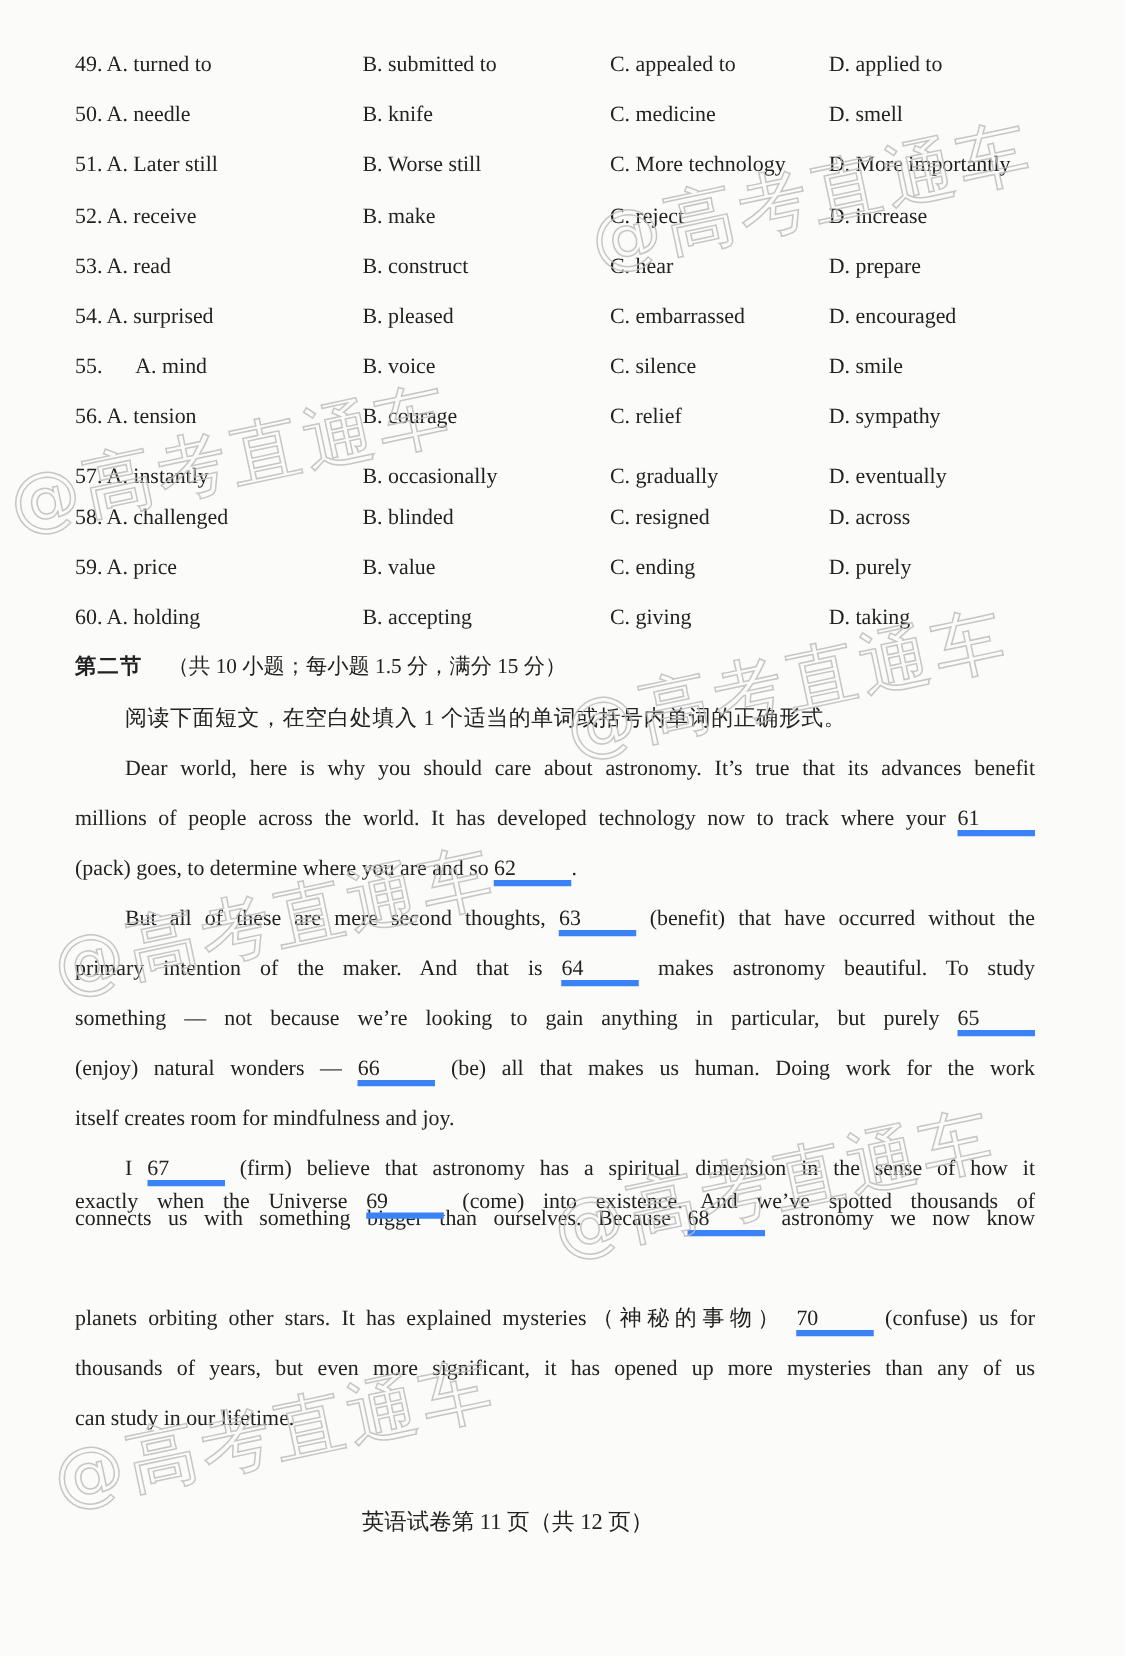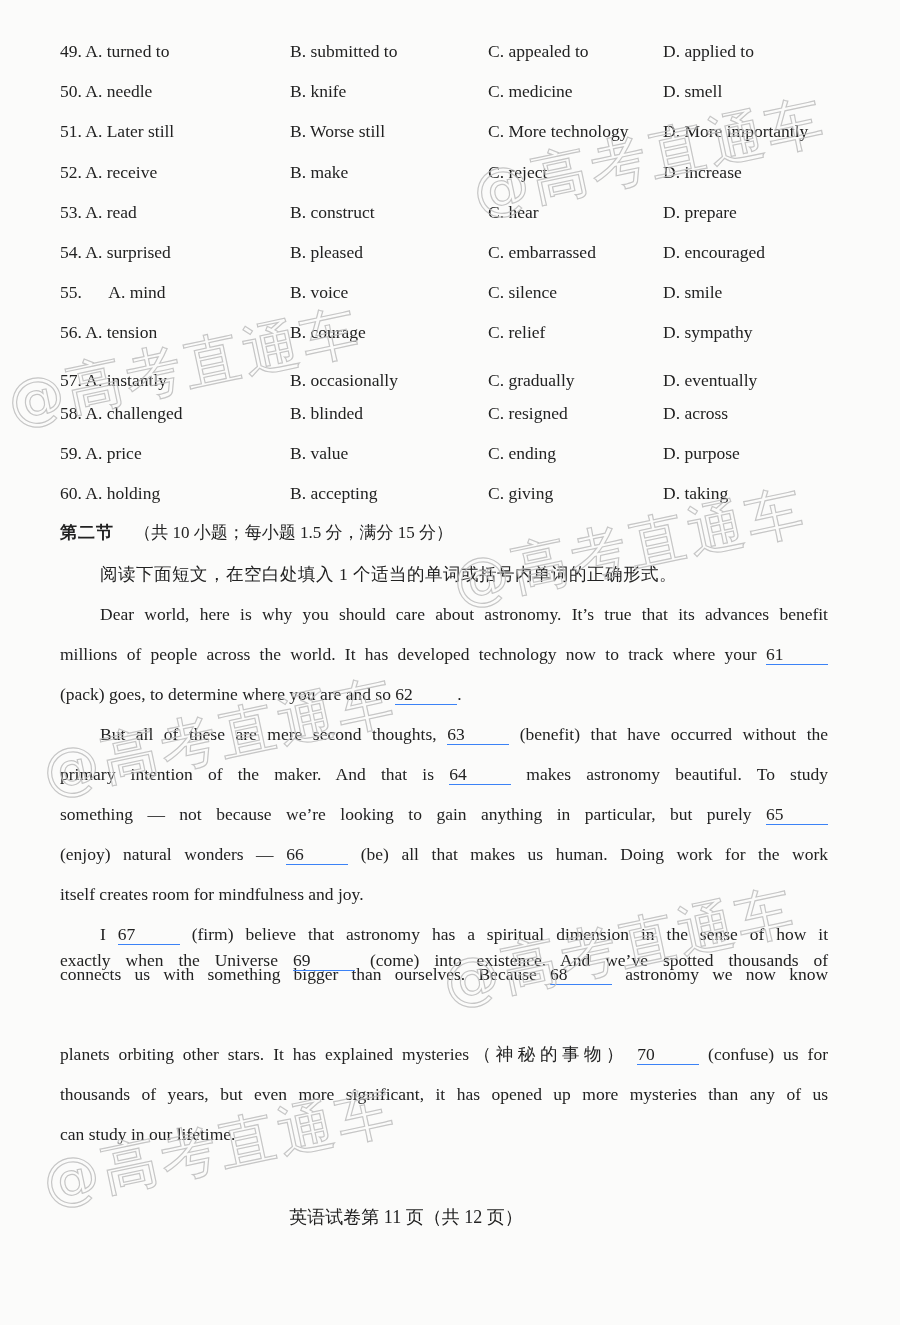--- a/index.html
+++ b/index.html
@@ -18,21 +18,21 @@
   .col-c { left: 488px; }
   .col-d { left: 663px; }
 
   .section-head { position: absolute; left: 60px; top: 521px; font-size: 17px; line-height: 24px; white-space: nowrap; }
   .section-head .sec-title { font-weight: bold; letter-spacing: 1px; margin-right: 16px; }
   .instruction { position: absolute; left: 100px; top: 562px; font-size: 17.5px; line-height: 24px; letter-spacing: 0.5px; white-space: nowrap; }
 
   .para-line { position: absolute; left: 60px; width: 768px; font-size: 17.5px; line-height: 24px; white-space: nowrap; text-align: justify; text-align-last: justify; }
   .para-line.first { left: 100px; width: 728px; }
   .para-line.last { text-align-last: left; }
-  .blank { display: inline-block; min-width: 62px; border-bottom: 1px solid #3b82f6; text-align: center; line-height: 20px; }
+  .blank { display: inline-block; min-width: 62px; border-bottom: 5px solid #3b82f6; text-align: center; line-height: 20px; }
 
   .footer { position: absolute; left: 0; width: 812px; top: 1204px; text-align: center; font-size: 18px; line-height: 26px; }
 
   .watermark { position: absolute; font-family: "DejaVu Sans", sans-serif; font-size: 56px; color: transparent;
                -webkit-text-stroke: 1.2px #bdbdbd; letter-spacing: 4px; transform: rotate(-12deg); white-space: nowrap; pointer-events: none; opacity: 0.85; }
 </style>
 </head>
 <body>
 
 <div class="page">
@@ -95,21 +95,21 @@
       <div class="opt-row" style="top: 400.8px;">
         <span class="col-a"><span style="position: static;">58.</span> <span style="position: static;">A. challenged</span></span>
         <span class="col-b">B. blinded</span>
         <span class="col-c">C. resigned</span>
         <span class="col-d">D. across</span>
       </div>
       <div class="opt-row" style="top: 441px;">
         <span class="col-a"><span style="position: static;">59.</span> <span style="position: static;">A. price</span></span>
         <span class="col-b">B. value</span>
         <span class="col-c">C. ending</span>
-        <span class="col-d">D. purpose</span>
+        <span class="col-d">D. purely</span>
       </div>
       <div class="opt-row" style="top: 481.2px;">
         <span class="col-a"><span style="position: static;">60.</span> <span style="position: static;">A. holding</span></span>
         <span class="col-b">B. accepting</span>
         <span class="col-c">C. giving</span>
         <span class="col-d">D. taking</span>
       </div>
     </div>
 
   <div class="section-head">

